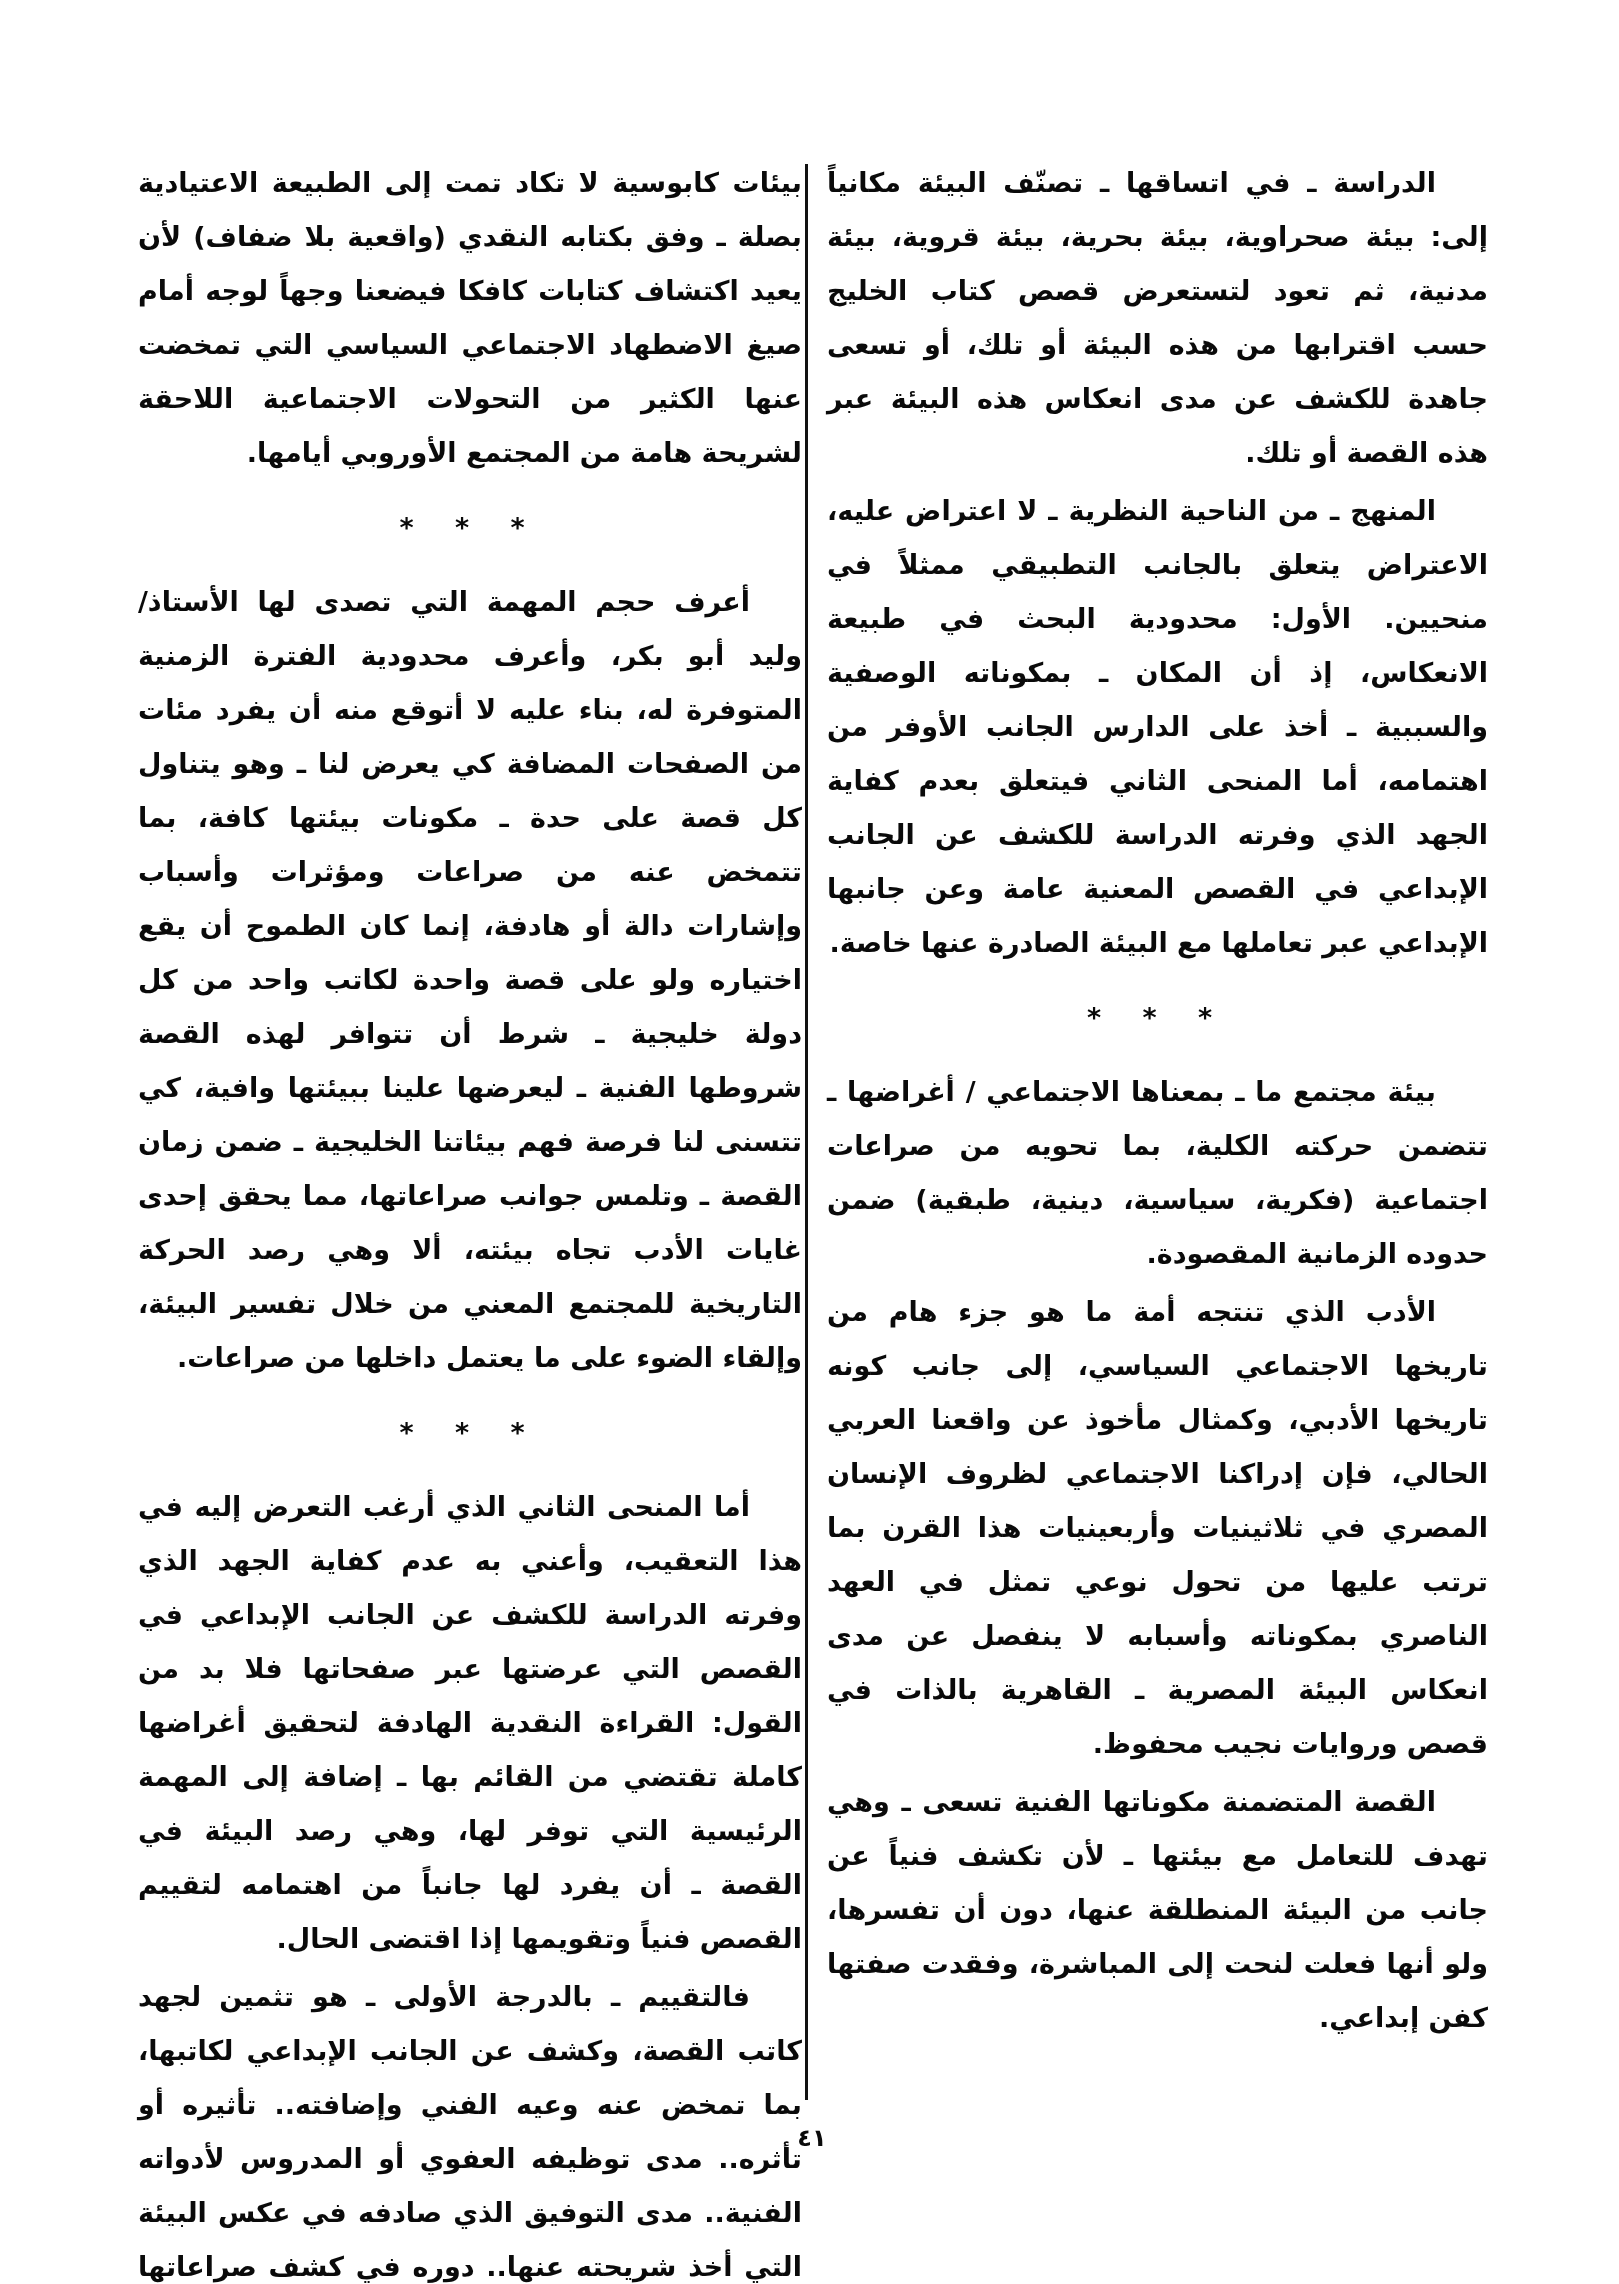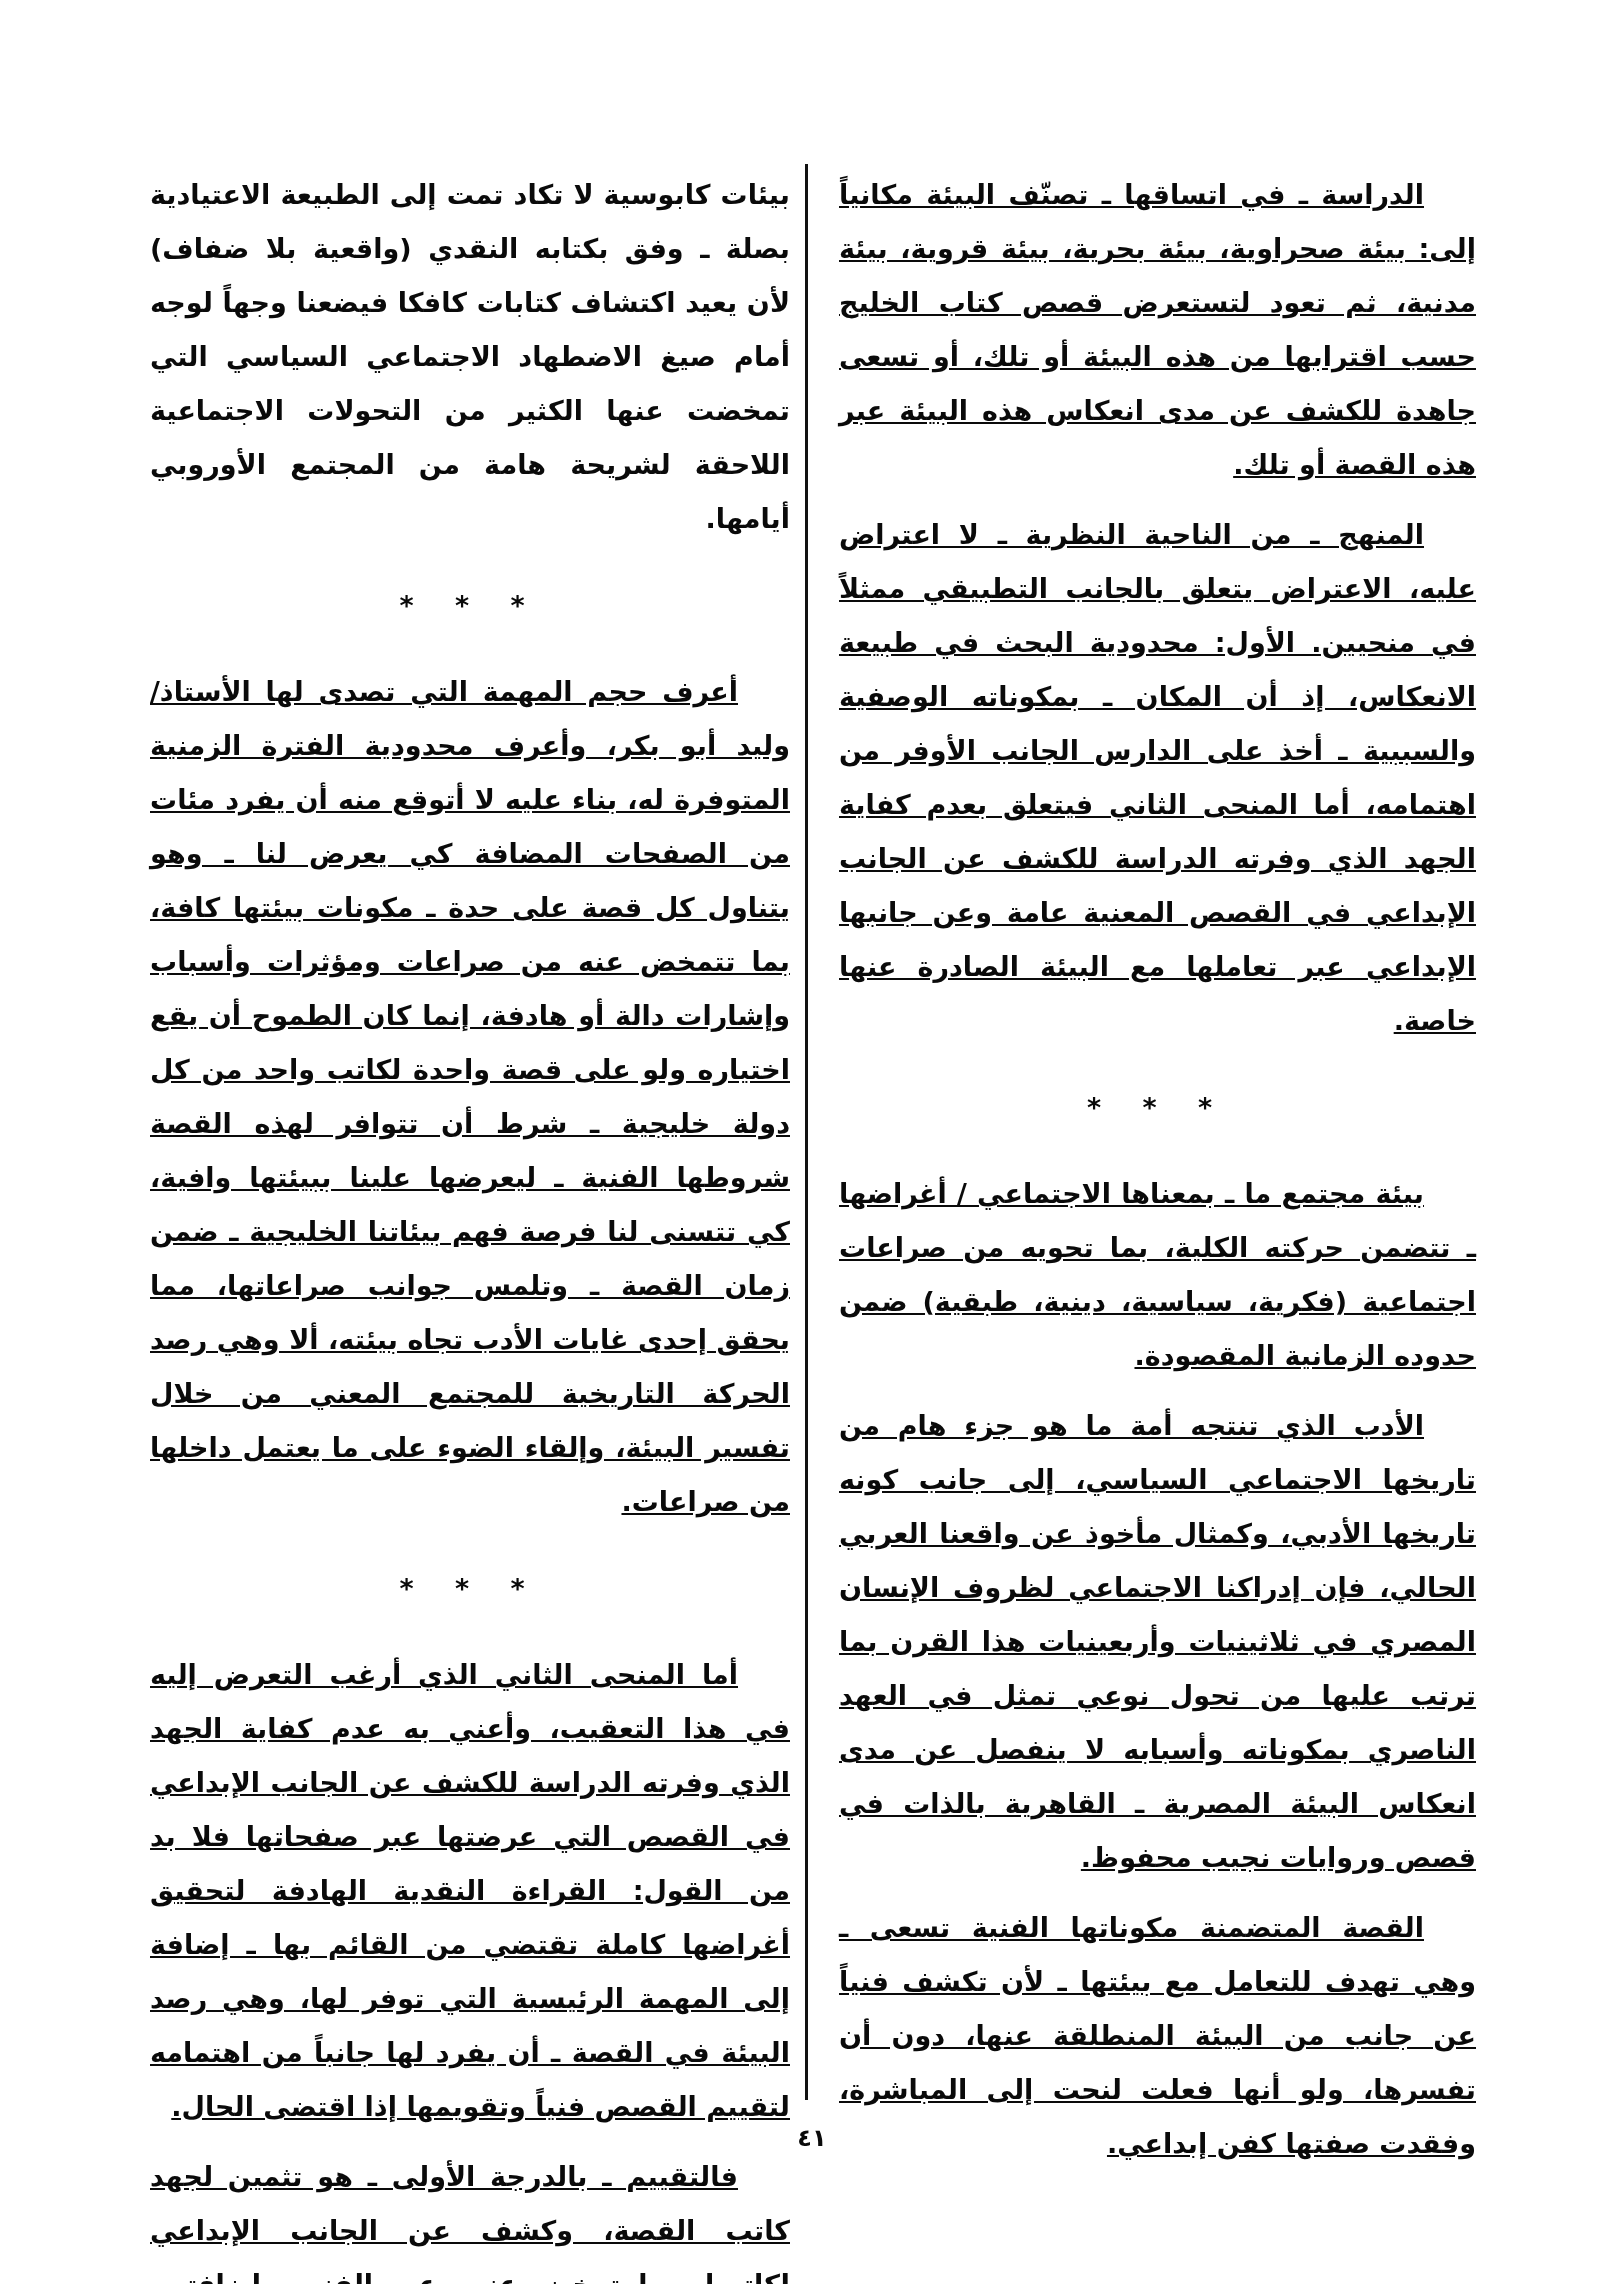--- a/index.html
+++ b/index.html
@@ -9,22 +9,22 @@
       color: #0a0a0a;
     }
     .page { position: absolute; inset: 0; }
     .column {
       position: absolute; top: 152px; width: 669px;
       direction: rtl; text-align: justify; text-align-last: right;
       font-size: 27px; line-height: 54px; font-weight: bold;
     }
     .col-right { right: 128px; }
     .col-left  { left: 134px; width: 672px; }
-    .column p { margin: 16px; text-indent: 0; }
-    .column p.indent { text-indent: 52px; text-decoration: underline; }
+    .column p { margin: 4px; text-indent: 0; }
+    .column p.indent { text-indent: 52px; }
     .separator {
       text-align: center; text-align-last: center;
       font-size: 27px; letter-spacing: 16px; line-height: 87px; height: 87px;
       font-family: "DejaVu Sans", sans-serif; font-weight: bold;
     }
     .divider {
       position: absolute; left: 805px; top: 164px; width: 3.3px; height: 1936px;
       background: #111111;
     }
     .page-number {

